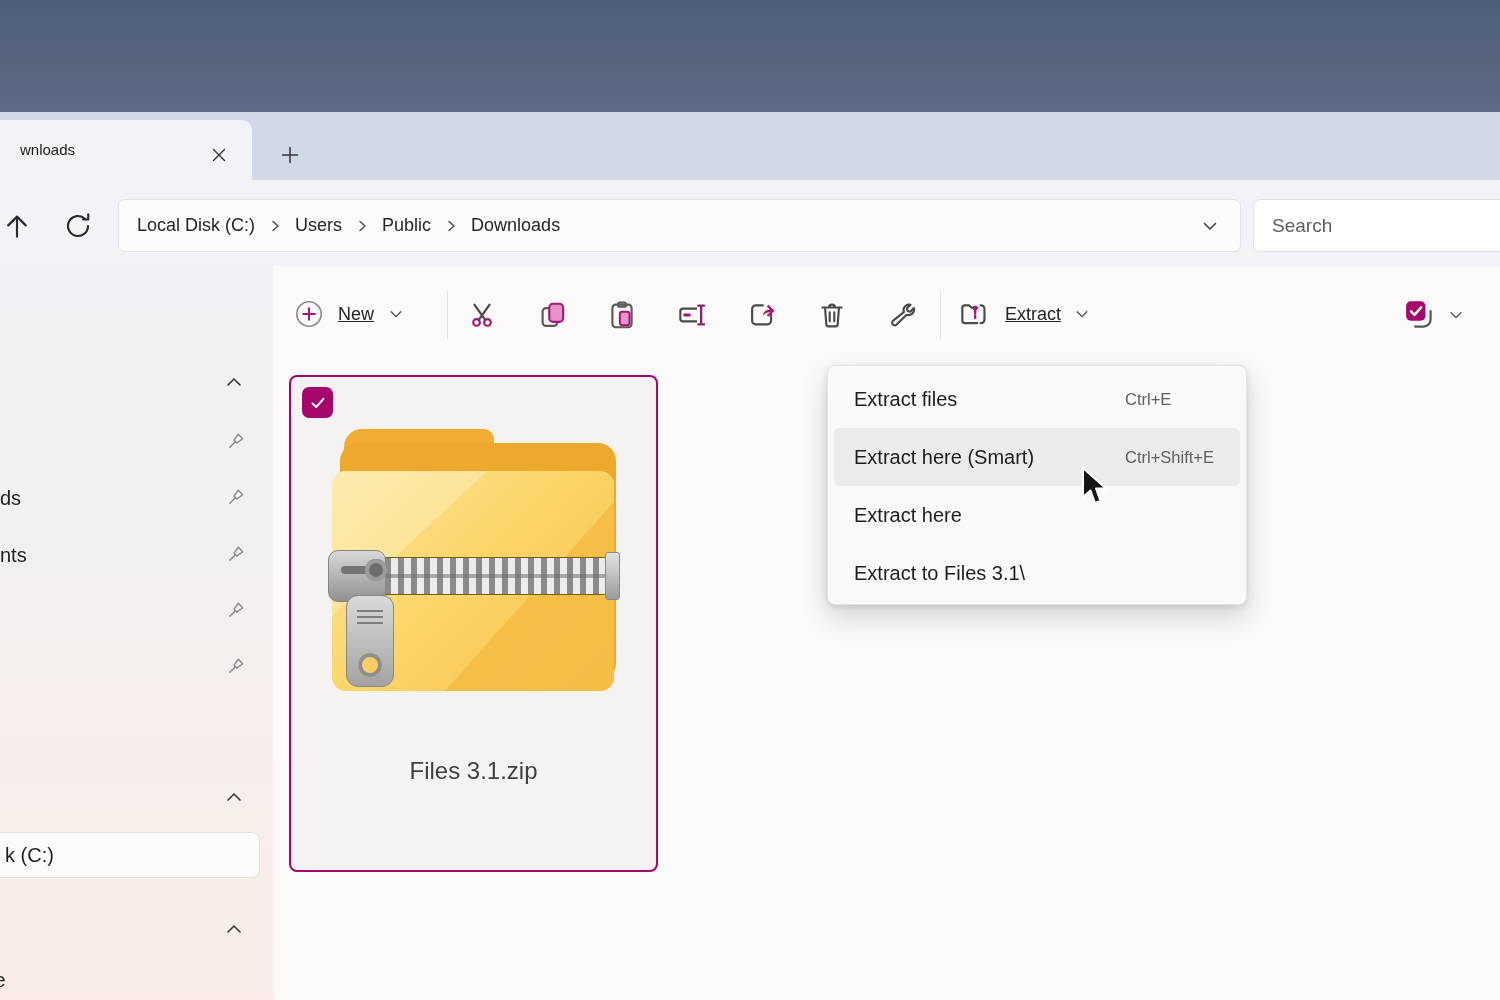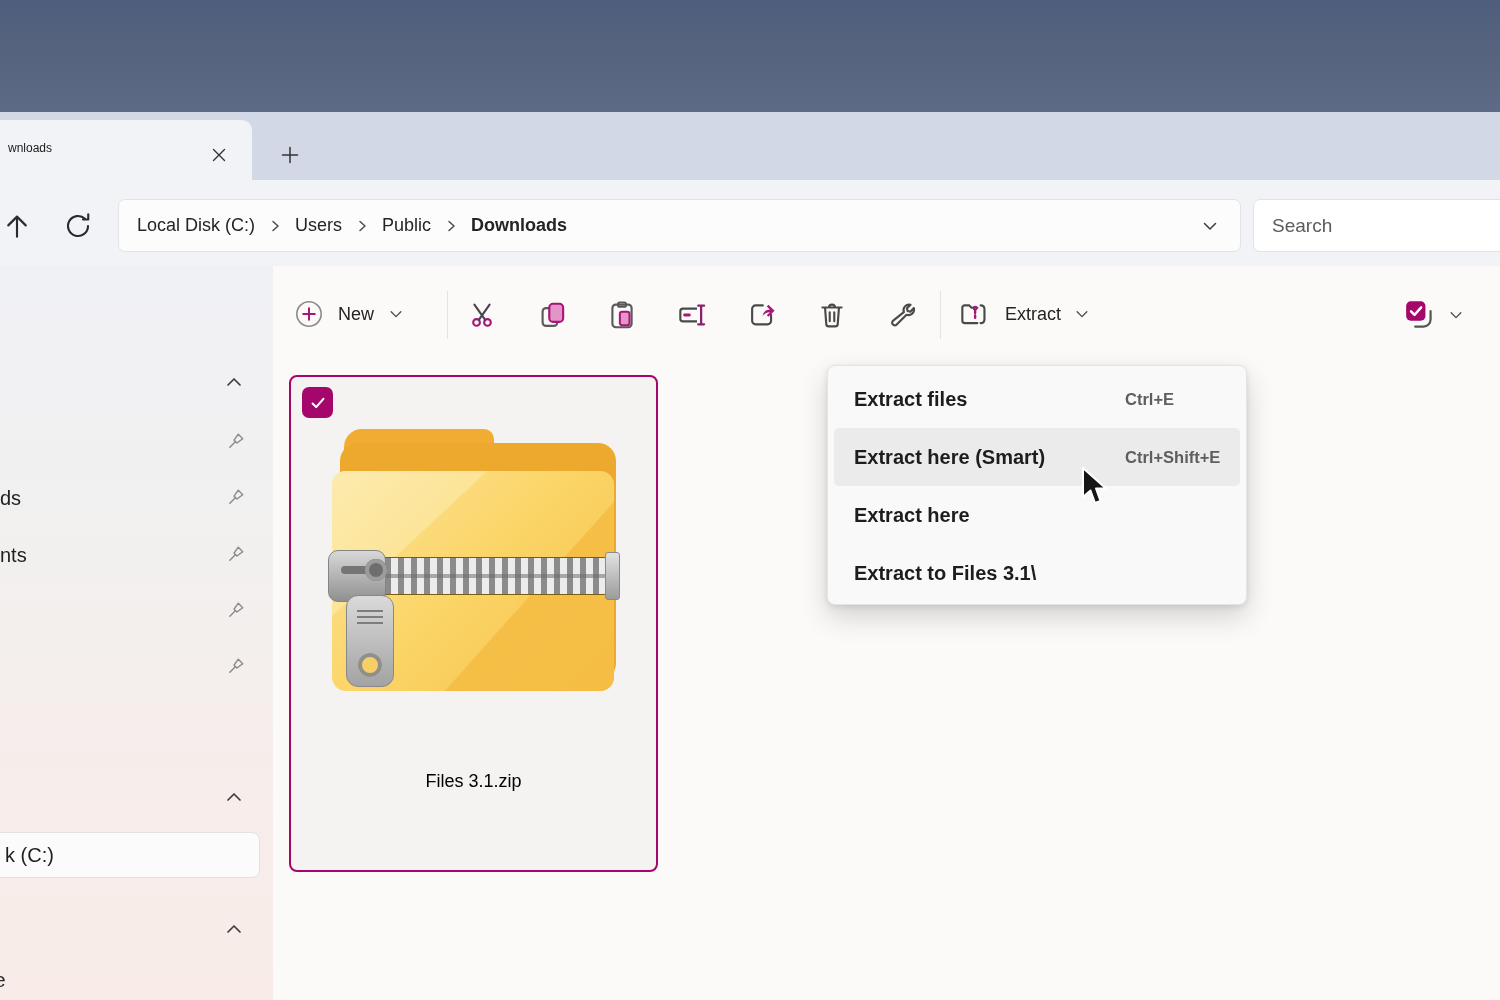--- a/index.html
+++ b/index.html
@@ -4,78 +4,78 @@
 <style>
   * { margin:0; padding:0; box-sizing:border-box; }
   html,body { width:1500px; height:1000px; overflow:hidden; }
   body { position:relative; font-family:"Liberation Sans", sans-serif; color:#1e1e1e; background:#fbfaf8; }
   .abs { position:absolute; }
 
   
   .banner { left:0; top:0; width:1500px; height:112px; background:linear-gradient(180deg,#4f5e7c 0%,#57657f 60%,#5d6b87 100%); }
   .tabstrip { left:0; top:112px; width:1500px; height:68px; background:#d2d8e5; }
   .tab-active { left:0; top:120px; width:252px; height:60px; background:#f1f3f7; border-radius:0 10px 0 0; }
-  .tab-title { left:8px; top:141px; font-size:12px; color:#1b1b1b; }
+  .tab-title { left:20px; top:141px; font-size:15px; color:#1b1b1b; }
   .icon-btn { display:flex; align-items:center; justify-content:center; background:transparent; border:none; cursor:pointer; }
   .tab-close { left:205px; top:141px; width:28px; height:28px; border-radius:5px; }
   .newtab { left:274px; top:139px; width:32px; height:32px; border-radius:5px; }
 
   
   .navbar { left:0; top:180px; width:1500px; height:86px; background:#f1f3f7; }
   .nav-up { left:0px; top:207px; width:34px; height:38px; }
   .nav-refresh { left:60px; top:208px; width:36px; height:36px; }
   .addrbar { left:118px; top:199px; width:1123px; height:53px; background:#fcfcfd; border:1px solid #e2e3e7; border-radius:7px; display:flex; align-items:center; padding:0 22px 0 18px; }
   .crumb { font-size:18px; color:#242424; cursor:pointer; white-space:nowrap; }
-  .crumb.current { font-weight:700; }
+  .crumb.current { font-weight:400; }
   .crumb-sep { margin:0 14px; display:flex; align-items:center; }
   .addr-chevron { margin-left:auto; display:flex; align-items:center; }
   .searchbox { left:1253px; top:199px; width:270px; height:53px; background:#ffffff; border:1px solid #e1e2e6; border-radius:7px; display:flex; align-items:center; padding:0 18px; }
   .searchbox input { width:100%; border:none; outline:none; background:transparent; font-family:"Liberation Sans",sans-serif; font-size:19px; color:#3a3a3a; }
   .searchbox input::placeholder { color:#5c5c5c; opacity:1; }
 
   
   .sidebar { left:0; top:266px; width:273px; height:734px; background:linear-gradient(180deg,#f0f1f5 0%,#f2f0ef 40%,#f7edea 72%,#f9ece8 100%); }
   .side-chev { position:absolute; left:224px; width:20px; height:20px; }
   .pin-row { position:absolute; left:0; width:273px; height:40px; display:flex; align-items:center; cursor:pointer; }
   .pin-row .lbl { position:absolute; left:0; font-size:20px; color:#1f1f1f; }
   .pin-row .pin { position:absolute; left:224px; width:22px; height:22px; }
   .drive-card { position:absolute; left:-30px; top:566px; width:290px; height:46px; background:#fbfbfc; border:1px solid #e3e1e1; border-radius:8px; display:flex; align-items:center; padding-left:34px; font-size:20px; color:#1f1f1f; cursor:pointer; }
   .bottom-item { position:absolute; left:-6px; top:702px; font-size:21px; color:#2a2a2a; }
 
   
   .main { left:273px; top:266px; width:1227px; height:734px; background:#fbfaf8; }
   .tb-item { position:absolute; display:flex; align-items:center; justify-content:center; cursor:pointer; border:none; background:transparent; }
-  .tb-label { font-size:18px; color:#242424; }
+  .tb-label { font-size:18px; color:#242424;text-decoration:underline; }
   .divider { position:absolute; width:1px; height:48px; top:25px; background:#e3e3e5; }
 
   
   .file-card { position:absolute; left:16px; top:109px; width:369px; height:497px; background:#f4f3f1; border:2.5px solid #a5066b; border-radius:8px; cursor:pointer; }
   .card-check { position:absolute; left:11px; top:10px; width:31px; height:31px; border-radius:7px; background:#a5066b; display:flex; align-items:center; justify-content:center; }
-  .file-label { position:absolute; left:0; top:380px; width:100%; text-align:center; font-size:18px; color:#000000;margin-top:14px; }
+  .file-label { position:absolute; left:0; top:380px; width:100%; text-align:center; font-size:24px; color:#404040; }
 
   
   .zip-icon { position:absolute; left:41px; top:52px; width:288px; height:262px; }
   .folder-tab { position:absolute; left:12px; top:0; width:150px; height:96px; background:#f1ad33; border-radius:18px 10px 0 0; }
   .folder-backbody { position:absolute; left:8px; top:14px; width:276px; height:238px; background:#eda92d; border-radius:18px; }
   .folder-front { position:absolute; left:0; top:42px; width:282px; height:220px; border-radius:14px; background:linear-gradient(135deg,#fce39a 0%,#fbd567 48%,#f6c04b 100%); overflow:hidden; }
   .folder-front .fold { position:absolute; inset:0; background:linear-gradient(135deg,#fdeaae,#fad966); clip-path:polygon(0 0,55% 0,0 66%); }
   .folder-front .shade { position:absolute; inset:0; background:#f5bc43; clip-path:polygon(100% 14%,40% 100%,100% 100%); opacity:.85; }
   .zipper { position:absolute; left:8px; top:128px; width:274px; height:38px; }
   .zipper .teeth { position:absolute; left:6px; right:8px; top:0; height:38px; background:repeating-linear-gradient(90deg,#8b8b8b 0 6px,#ececec 6px 13px); border-radius:2px; box-shadow:inset 0 1px 0 #7a5c10, inset 0 -1px 0 #7a5c10; }
   .zipper .rail { position:absolute; left:6px; right:8px; top:17px; height:4px; background:#6f6f6f; opacity:.55; }
   .zipper .cap { position:absolute; right:-6px; top:-5px; width:15px; height:48px; background:linear-gradient(180deg,#e2e2e2,#9b9b9b); border-radius:3px; border:1px solid #8a8a8a; }
   .pull-head { position:absolute; left:-12px; top:-7px; width:58px; height:52px; background:linear-gradient(180deg,#d8d8d8,#909090); border-radius:10px; border:1px solid #848484; }
   .pull-knob { position:absolute; left:36px; top:8px; width:22px; height:22px; border-radius:50%; background:#6e6e6e; box-shadow:inset 0 0 0 4px #9c9c9c; }
   .pull-stem { position:absolute; left:12px; top:15px; width:30px; height:8px; background:#757575; border-radius:4px; }
   .pull-tab { position:absolute; left:6px; top:38px; width:48px; height:92px; background:linear-gradient(180deg,#dadada,#a3a3a3); border-radius:12px; border:1px solid #888888; }
   .pull-grips { position:absolute; left:10px; top:14px; width:26px; height:16px; background:repeating-linear-gradient(180deg,#7d7d7d 0 2px,transparent 2px 6px); }
   .pull-hole { position:absolute; left:11px; bottom:9px; width:24px; height:24px; border-radius:50%; background:#f8cf66; box-shadow:inset 0 0 0 4px #8f8f8f; }
 
   
-  .menu { position:absolute; left:554px; top:99px; width:420px; height:240px; background:#f9f9f9; border:1px solid #e4e4e4; border-radius:8px; box-shadow:0 12px 28px rgba(0,0,0,.16), 0 2px 6px rgba(0,0,0,.10); padding:4px 0;font-weight:bold; }
+  .menu { position:absolute; left:554px; top:99px; width:420px; height:240px; background:#f9f9f9; border:1px solid #e4e4e4; border-radius:8px; box-shadow:0 12px 28px rgba(0,0,0,.16), 0 2px 6px rgba(0,0,0,.10); padding:4px 0; }
   .menu-item { position:relative; margin:0 6px; height:58px; display:flex; align-items:center; padding:0 20px; border-radius:5px; cursor:pointer; }
   .menu-item.hovered { background:#ebebeb; }
   .menu-item .mi-label { font-size:20px; color:#1d1d1d; }
   .menu-item .mi-shortcut { position:absolute; left:279px; font-size:16.5px; color:#5e5e5e;margin-left:12px; }
 
   .cursor { position:absolute; left:807px; top:200px; width:30px; height:42px; pointer-events:none; }
 
   svg { display:block; }
 </style>
 </head>

